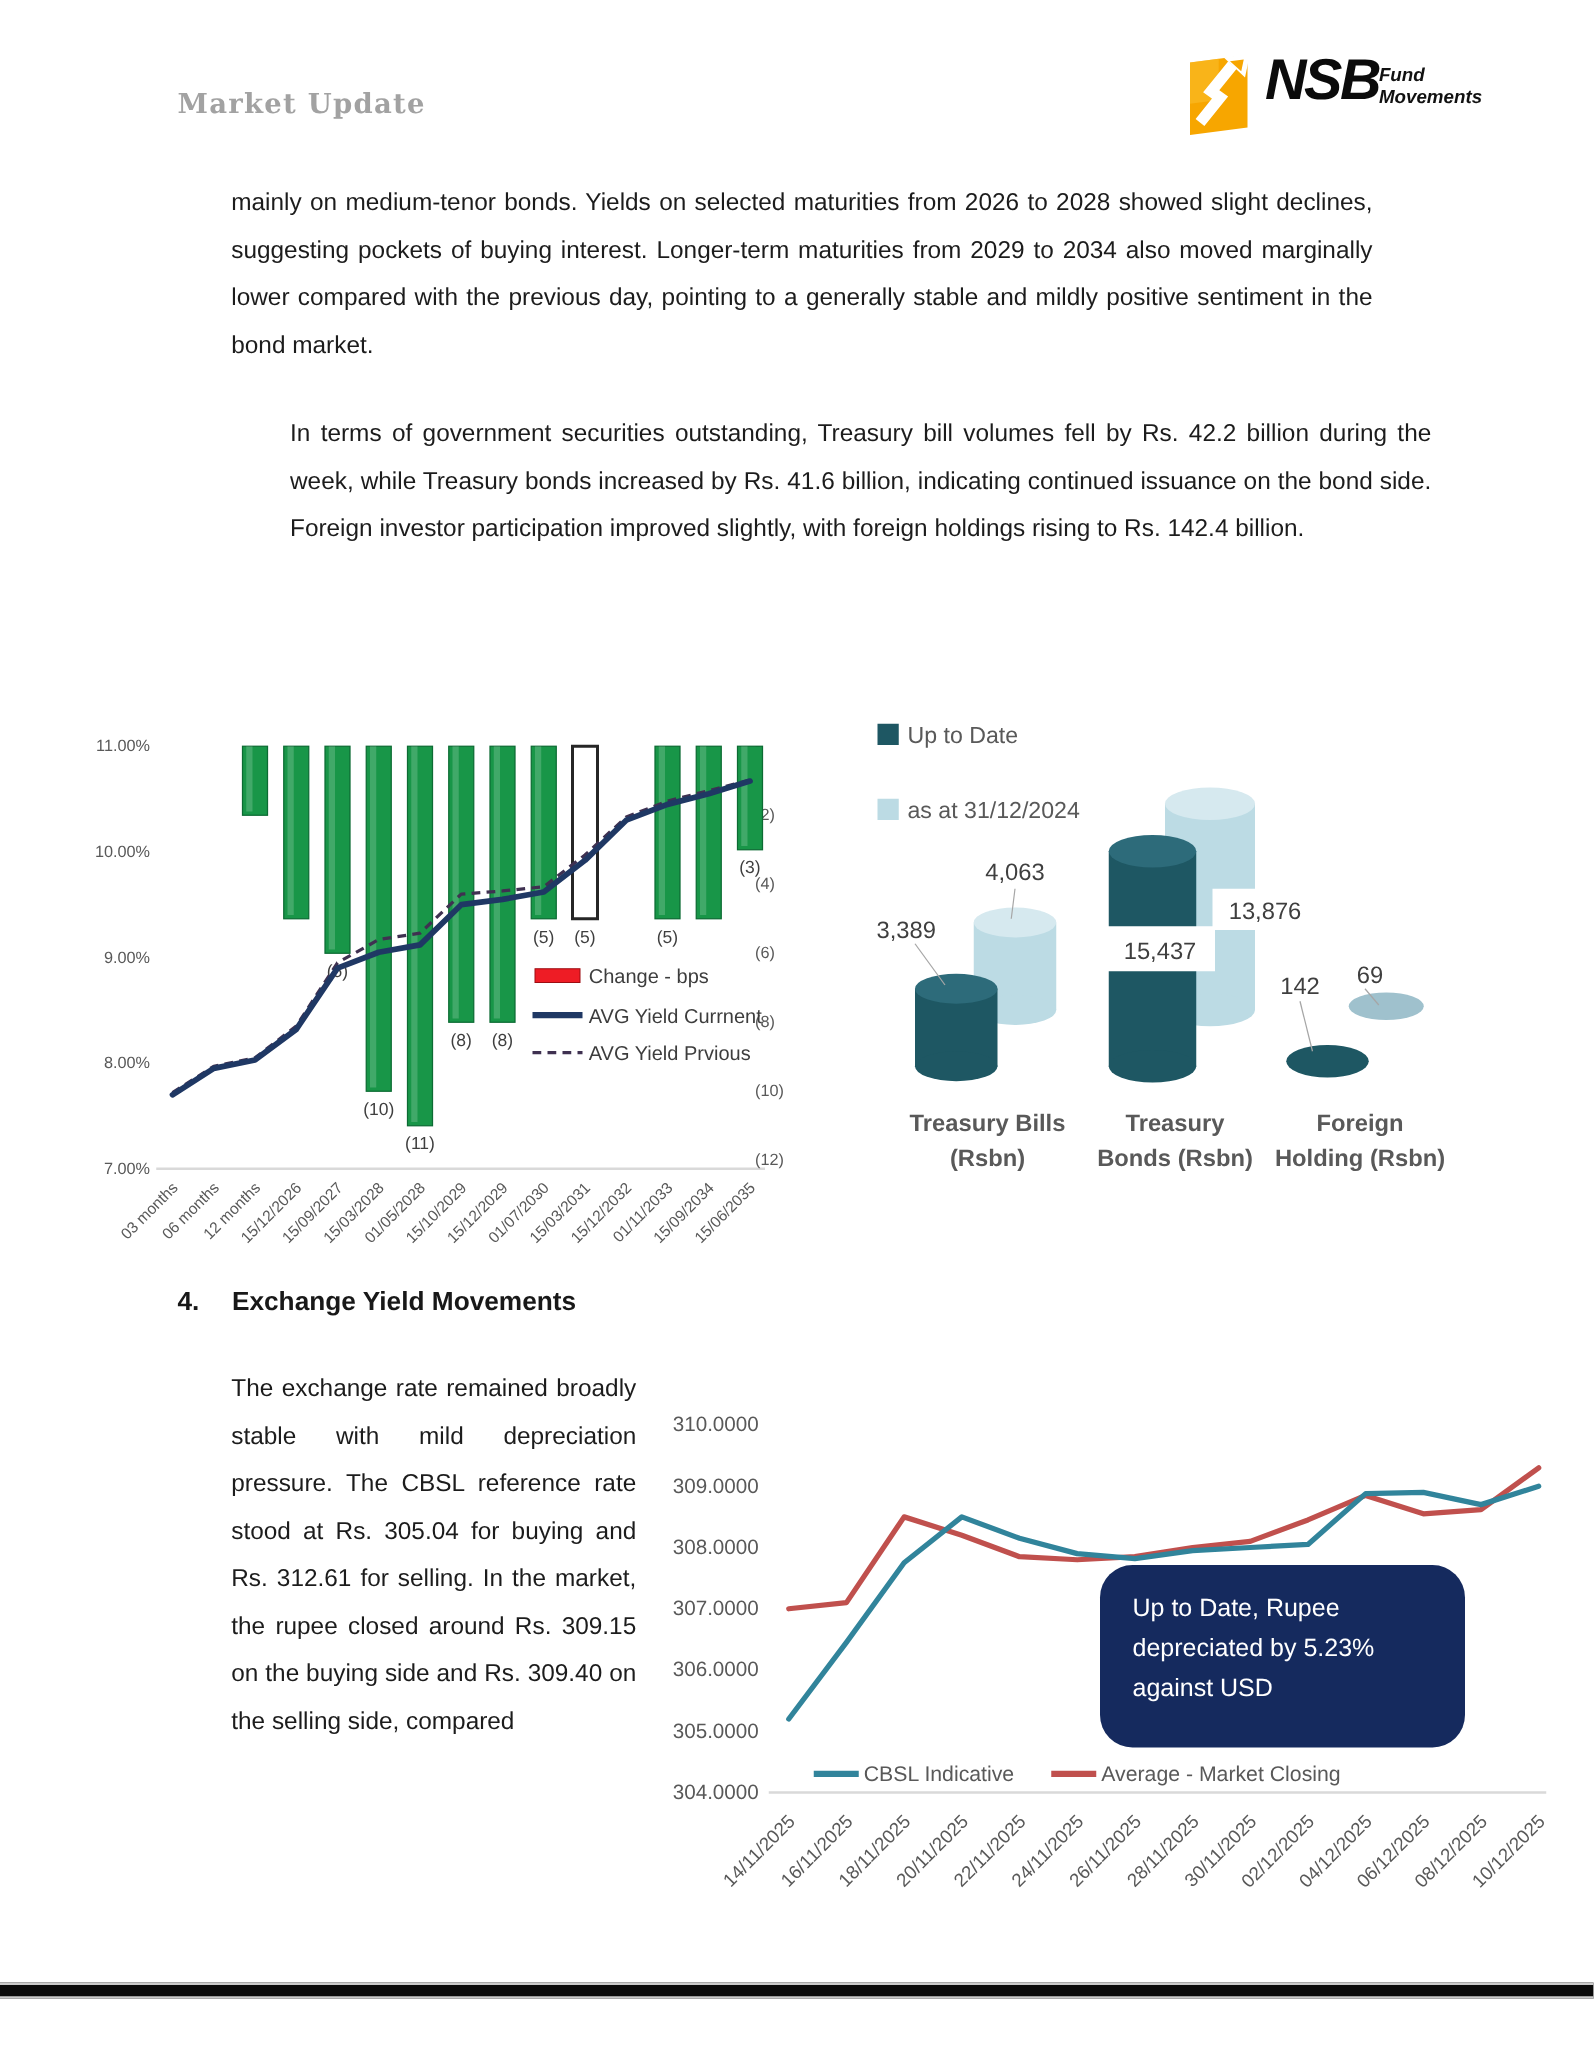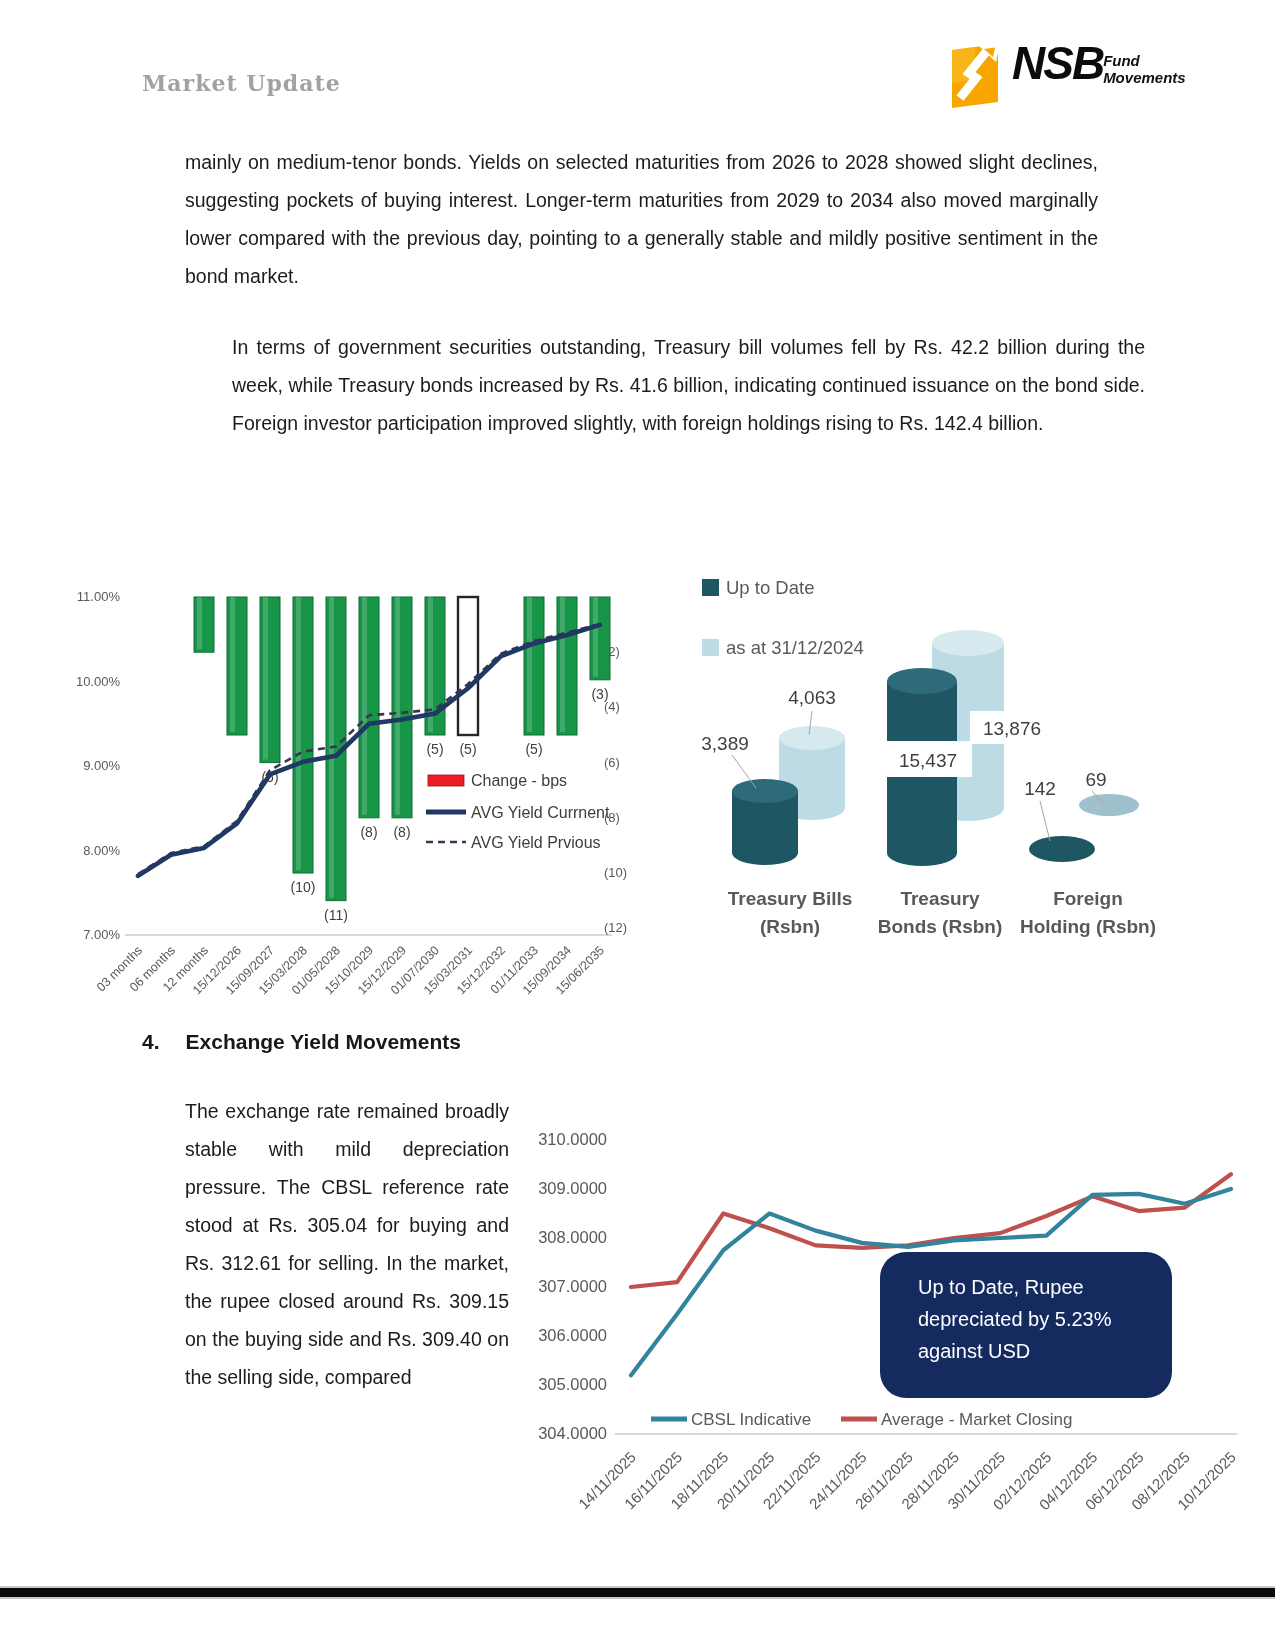--- a/index.html
+++ b/index.html
@@ -49,21 +49,21 @@
 
   
   #sec4 { left:142px; top:1030px; width:700px; display:flex; gap:26px;
           font-size:21px; font-weight:bold; color:#181818; }
   #para3 { left:185px; top:1092px; width:324px; }
 
   
   #fx-note {
     left:880px; top:1252px; width:292px; height:146px; background:#152a5e;
     border-radius:26px; color:#ffffff; font-size:20px; line-height:1.6;
-    padding:19px 12px 0 38px;
+    padding:19px 12px 0 26px;
   }
 
   
   #bottom-rule { left:0; top:1586px; width:1275px; height:13px;
     background:#0a0a0a; border-top:2px solid #c9c9c9; border-bottom:2px solid #c9c9c9; }
 
   svg text { font-family:"Liberation Sans", sans-serif; }
 </style>
 </head>
 <body>

